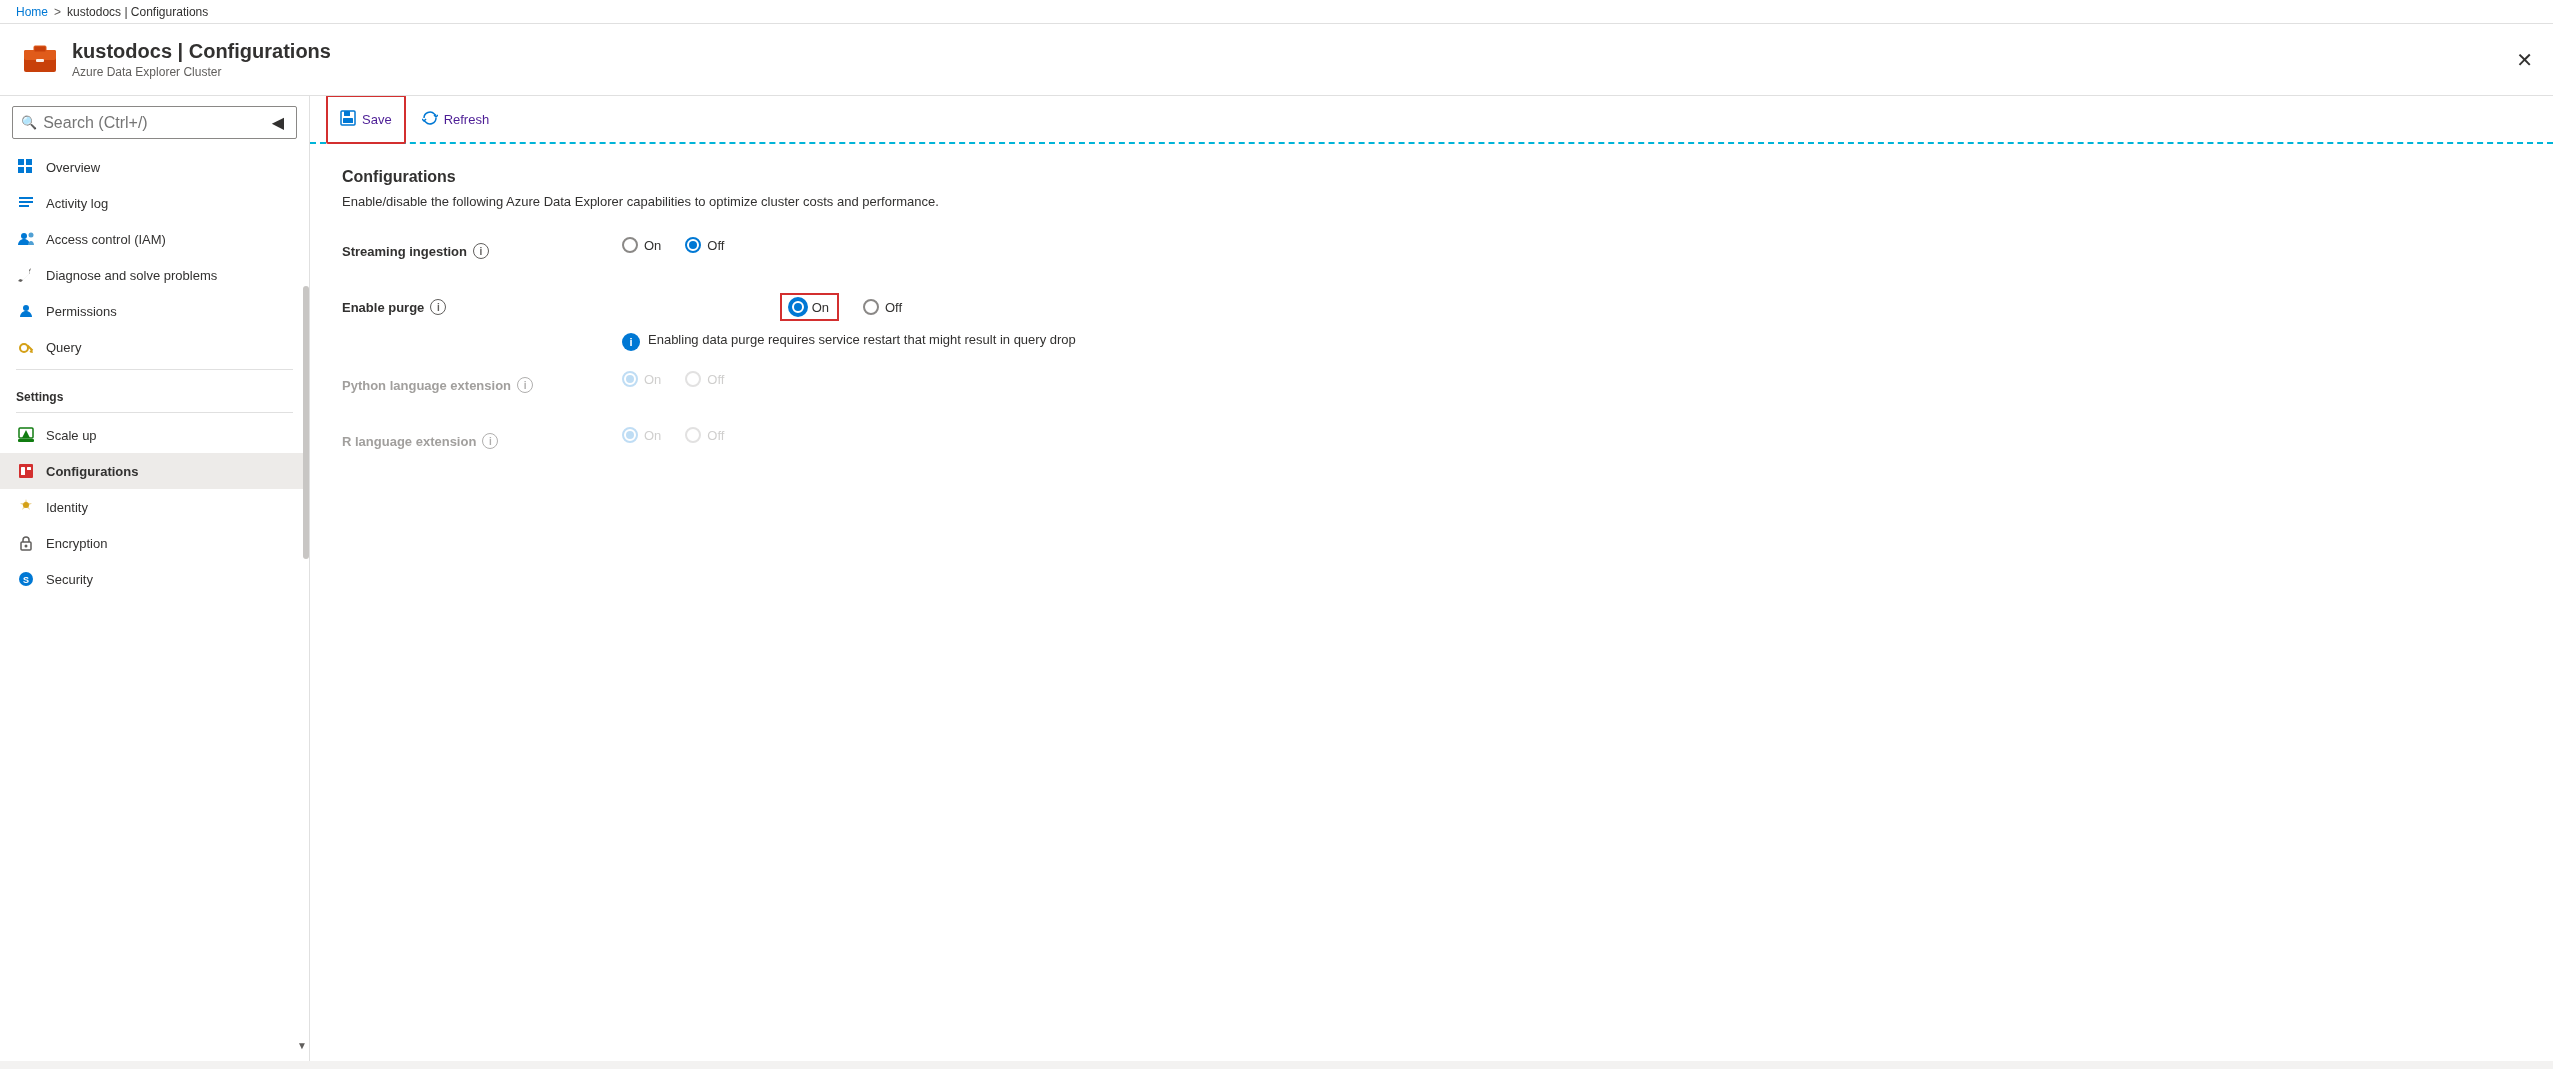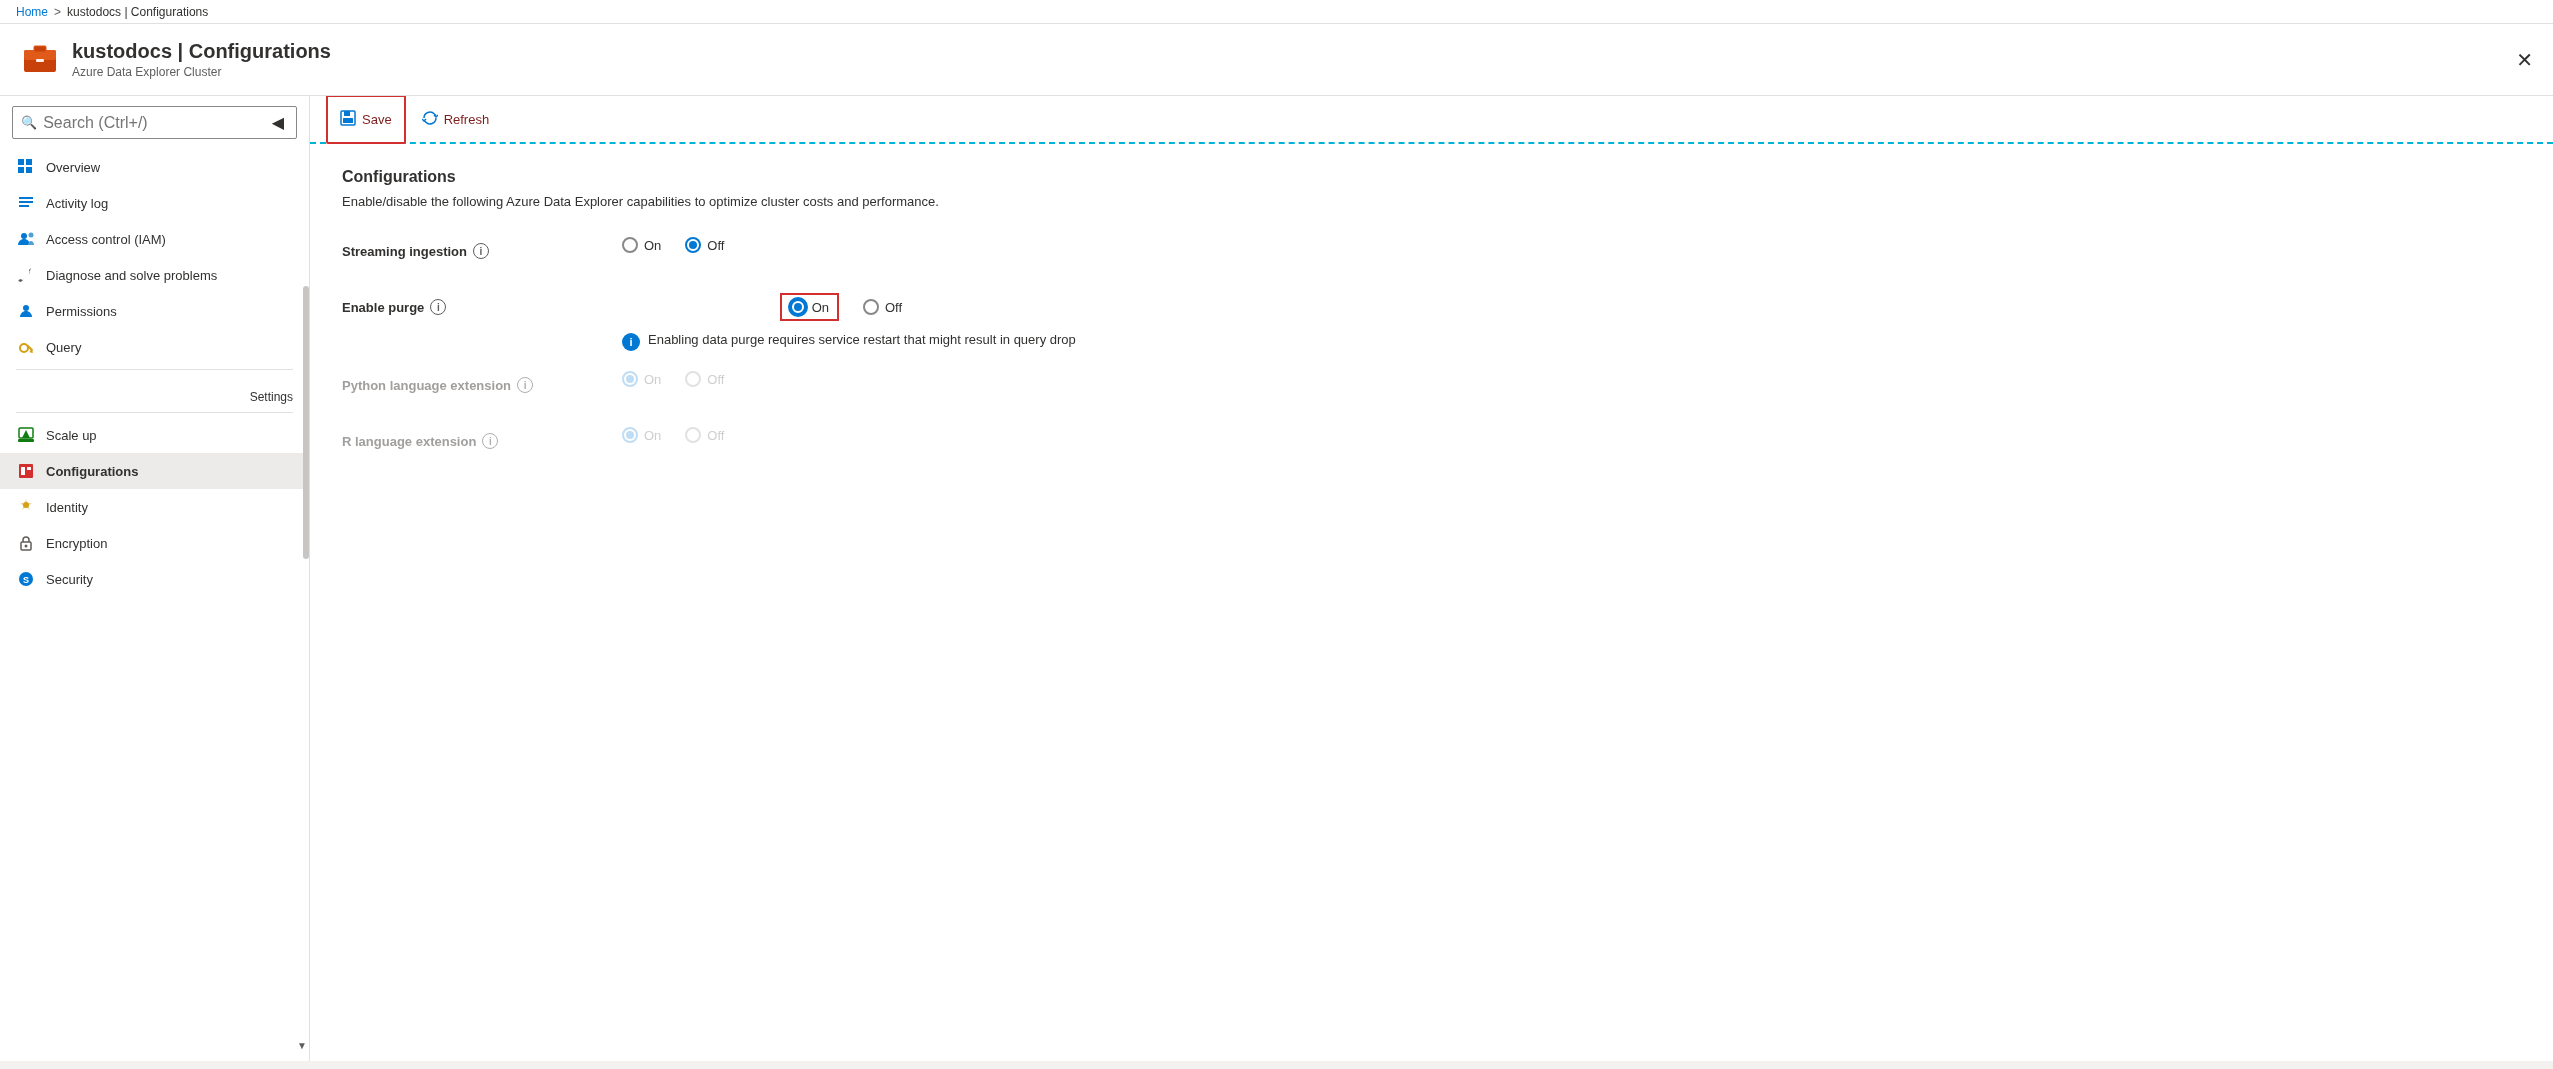--- a/index.html
+++ b/index.html
@@ -112,23 +112,22 @@
       height: 20px;
       margin-right: 10px;
       display: flex;
       align-items: center;
       justify-content: center;
       flex-shrink: 0;
     }
     .sidebar-section-label {
       padding: 16px 16px 4px 16px;
       font-size: 12px;
-      font-weight: 400;
+      font-weight: 700;
       color: #323130;
-      text-align: right;
     }
     .sidebar-divider {
       border: none;
       border-top: 1px solid #e0e0e0;
       margin: 4px 16px;
     }
 
     .content-area {
       flex: 1;
       background: #fff;
@@ -149,21 +148,21 @@
 
     .toolbar-btn {
       display: flex;
       align-items: center;
       gap: 6px;
       padding: 13px 12px;
       border: 2px solid #d32f2f;
       background: #fff;
       cursor: pointer;
       font-size: 13px;
-      color: #7f1d1d;
+      color: #4c1d95;
       border-radius: 2px;
     }
     .toolbar-btn.no-border {
       border: none;
     }
 
     .content-body {
       flex: 1;
       padding: 24px 32px;
       overflow-y: auto;

